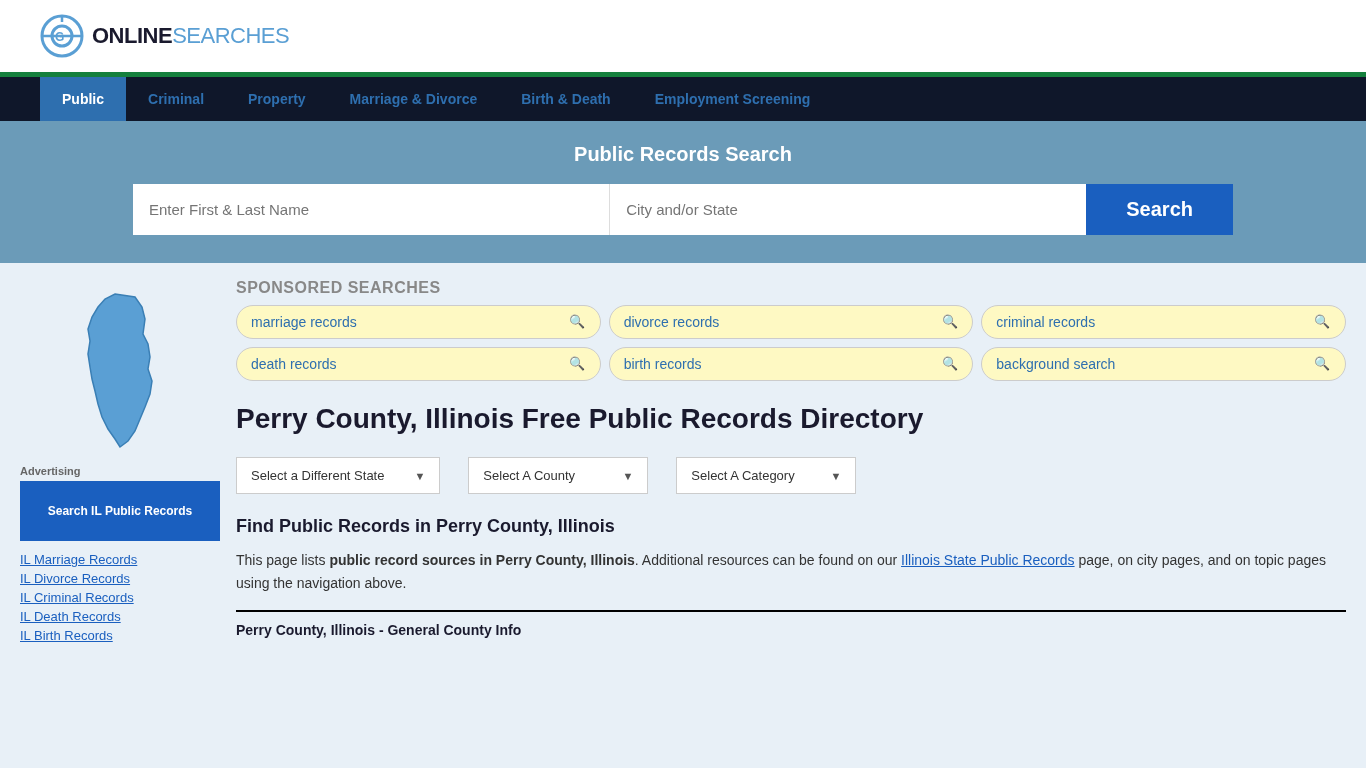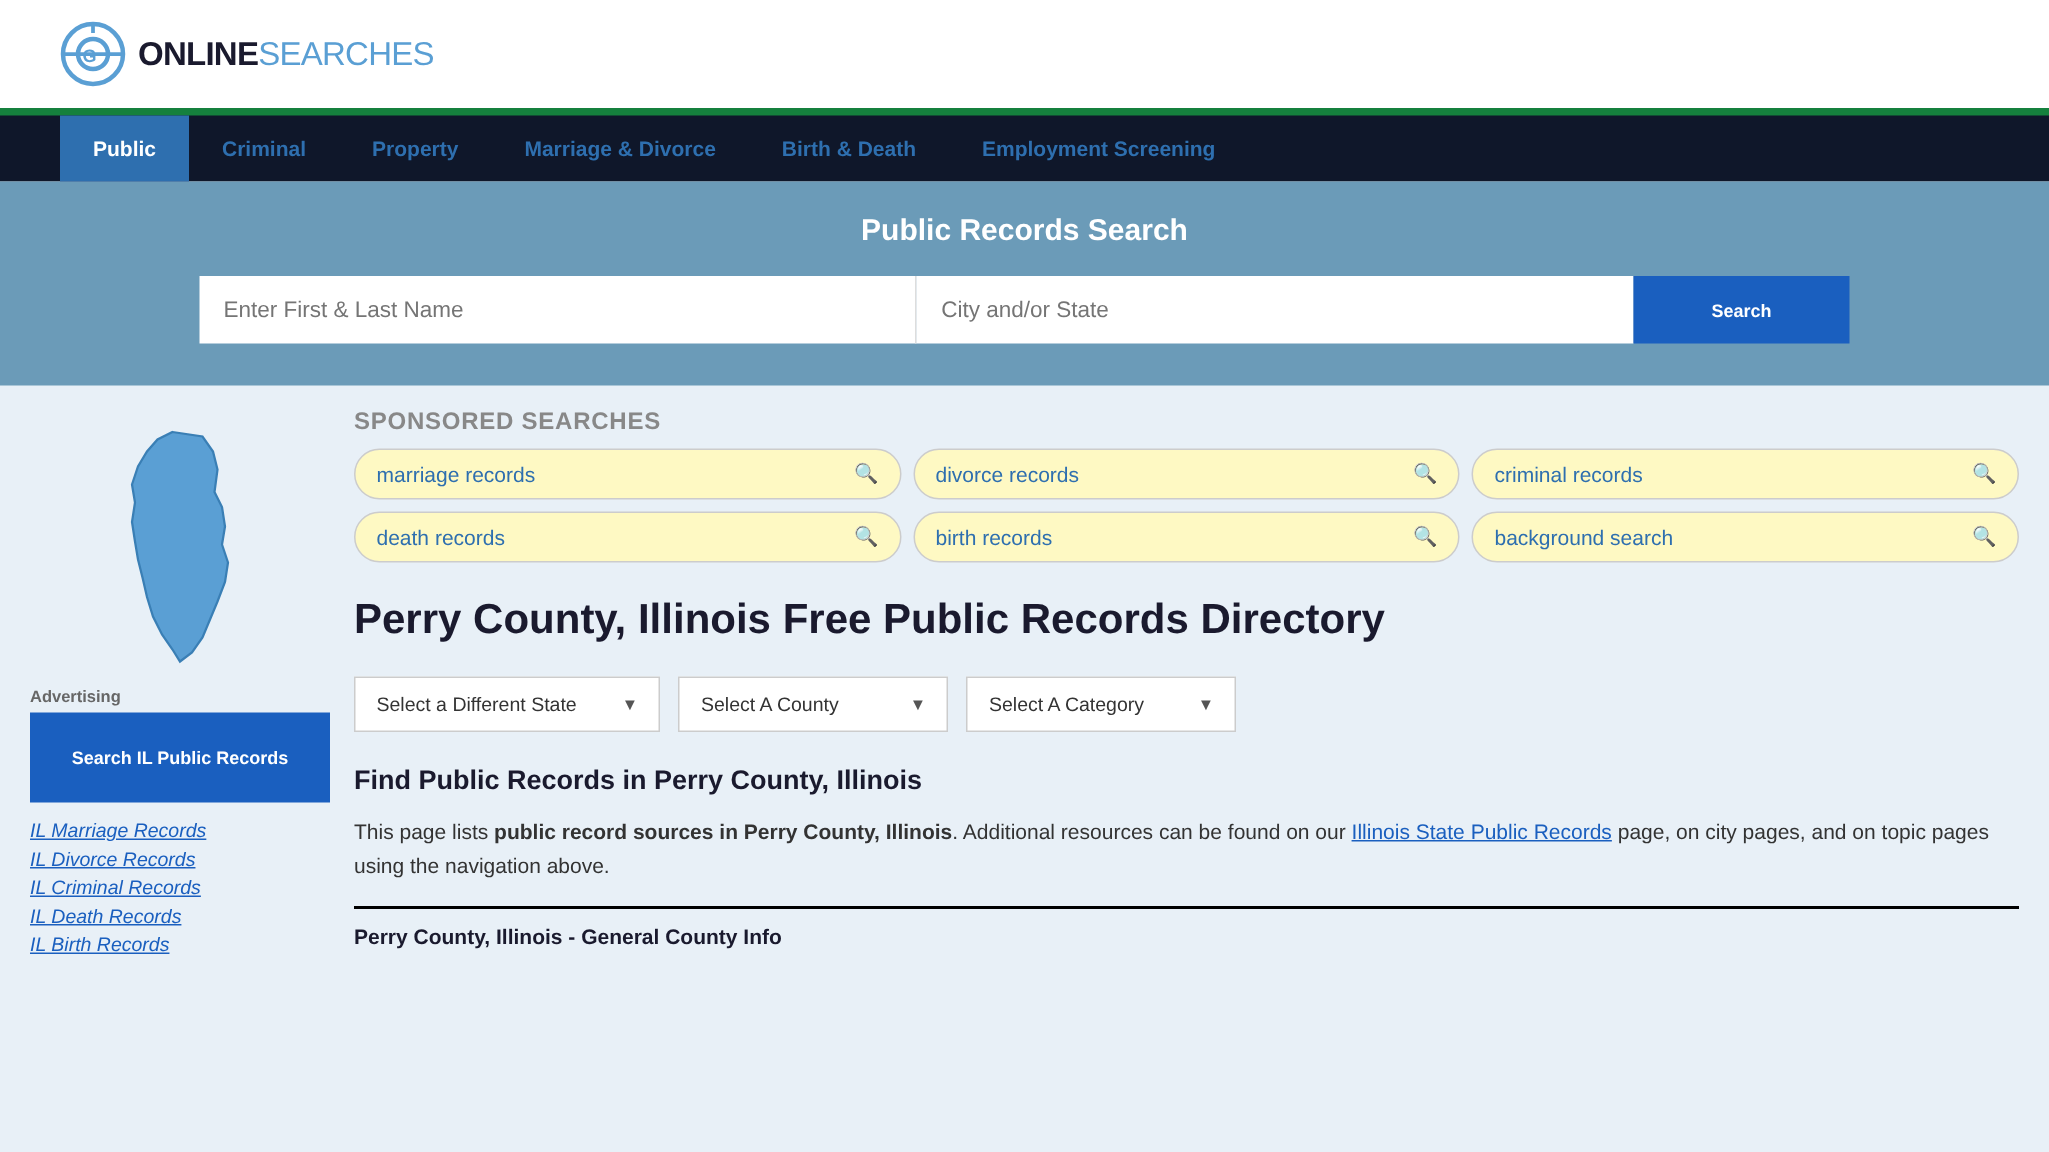--- a/index.html
+++ b/index.html
@@ -90,22 +90,22 @@
       color: #999;
       background: #fff;
     }
     .search-input:first-child {
       border-right: 1px solid #ddd;
     }
     .search-btn {
       background: #1a5fbf;
       color: #fff;
       border: none;
-      padding: 14px 52px;
-      font-size: 12px;
+      padding: 14px 40px;
+      font-size: 20px;
       font-weight: 700;
       cursor: pointer;
     }
 
     
     .main-container {
       display: flex;
       max-width: 1366px;
       margin: 0 auto;
       padding: 16px 20px;
@@ -138,21 +138,20 @@
       font-weight: 700;
       text-decoration: none;
       margin-bottom: 10px;
       cursor: pointer;
     }
     .sidebar-links {
       list-style: none;
     }
     .sidebar-links li {
       margin-bottom: 3px;
-      font-style: italic;
     }
     .sidebar-links li a {
       color: #1a5fbf;
       text-decoration: underline;
       font-size: 13px;
     }
 
     
     .content {
       flex: 1;
@@ -197,21 +196,21 @@
       font-size: 28px;
       font-weight: 900;
       color: #1a1a2e;
       margin-bottom: 20px;
       line-height: 1.3;
     }
 
     
     .dropdowns-row {
       display: flex;
-      gap: 12px;
+      gap: 28px;
       margin-bottom: 22px;
       align-items: center;
     }
     .dropdown-select {
       border: 1px solid #ccc;
       background: #fff;
       padding: 10px 14px;
       font-size: 13px;
       color: #333;
       cursor: pointer;

